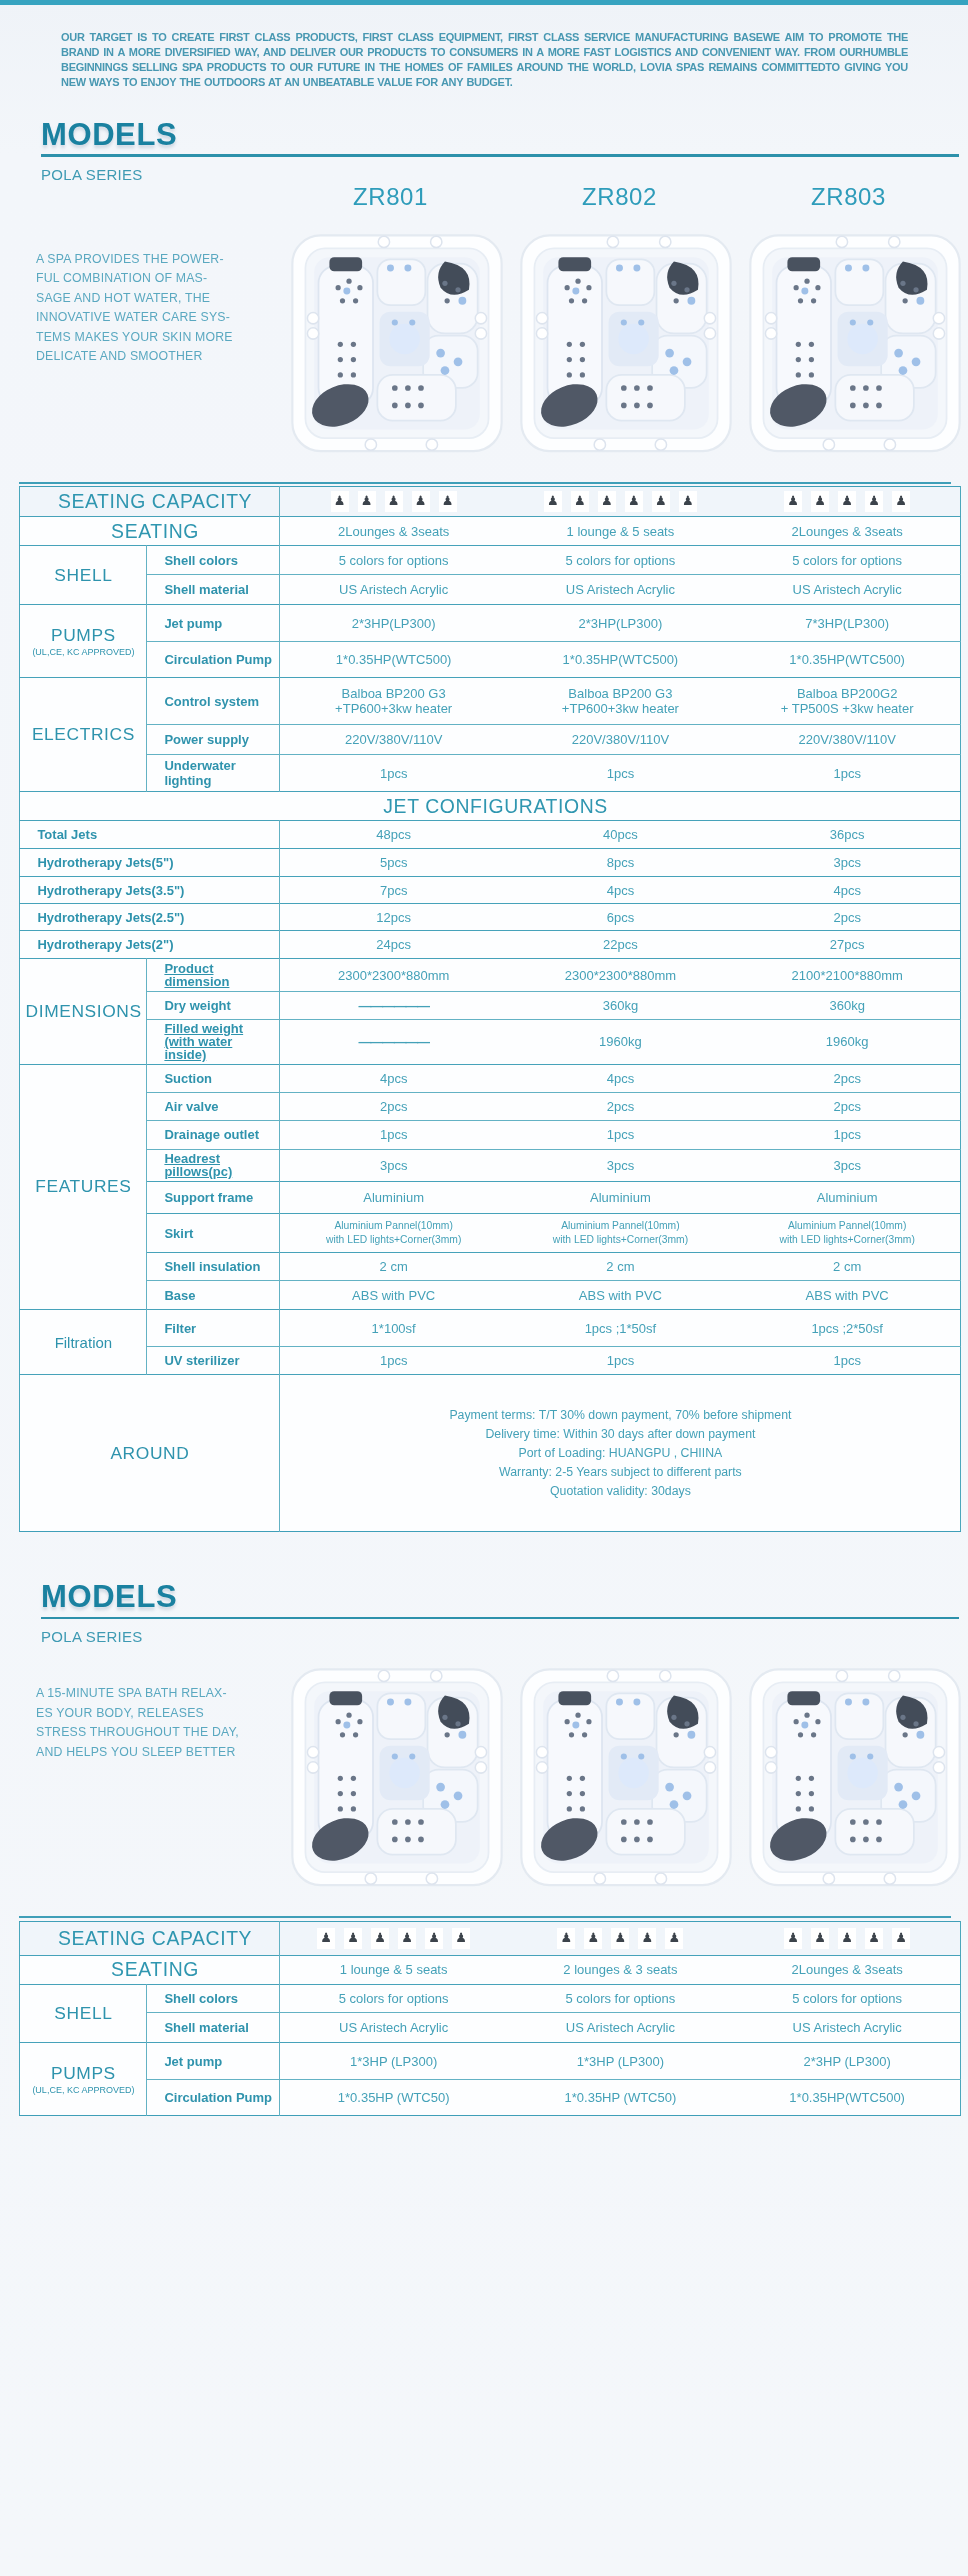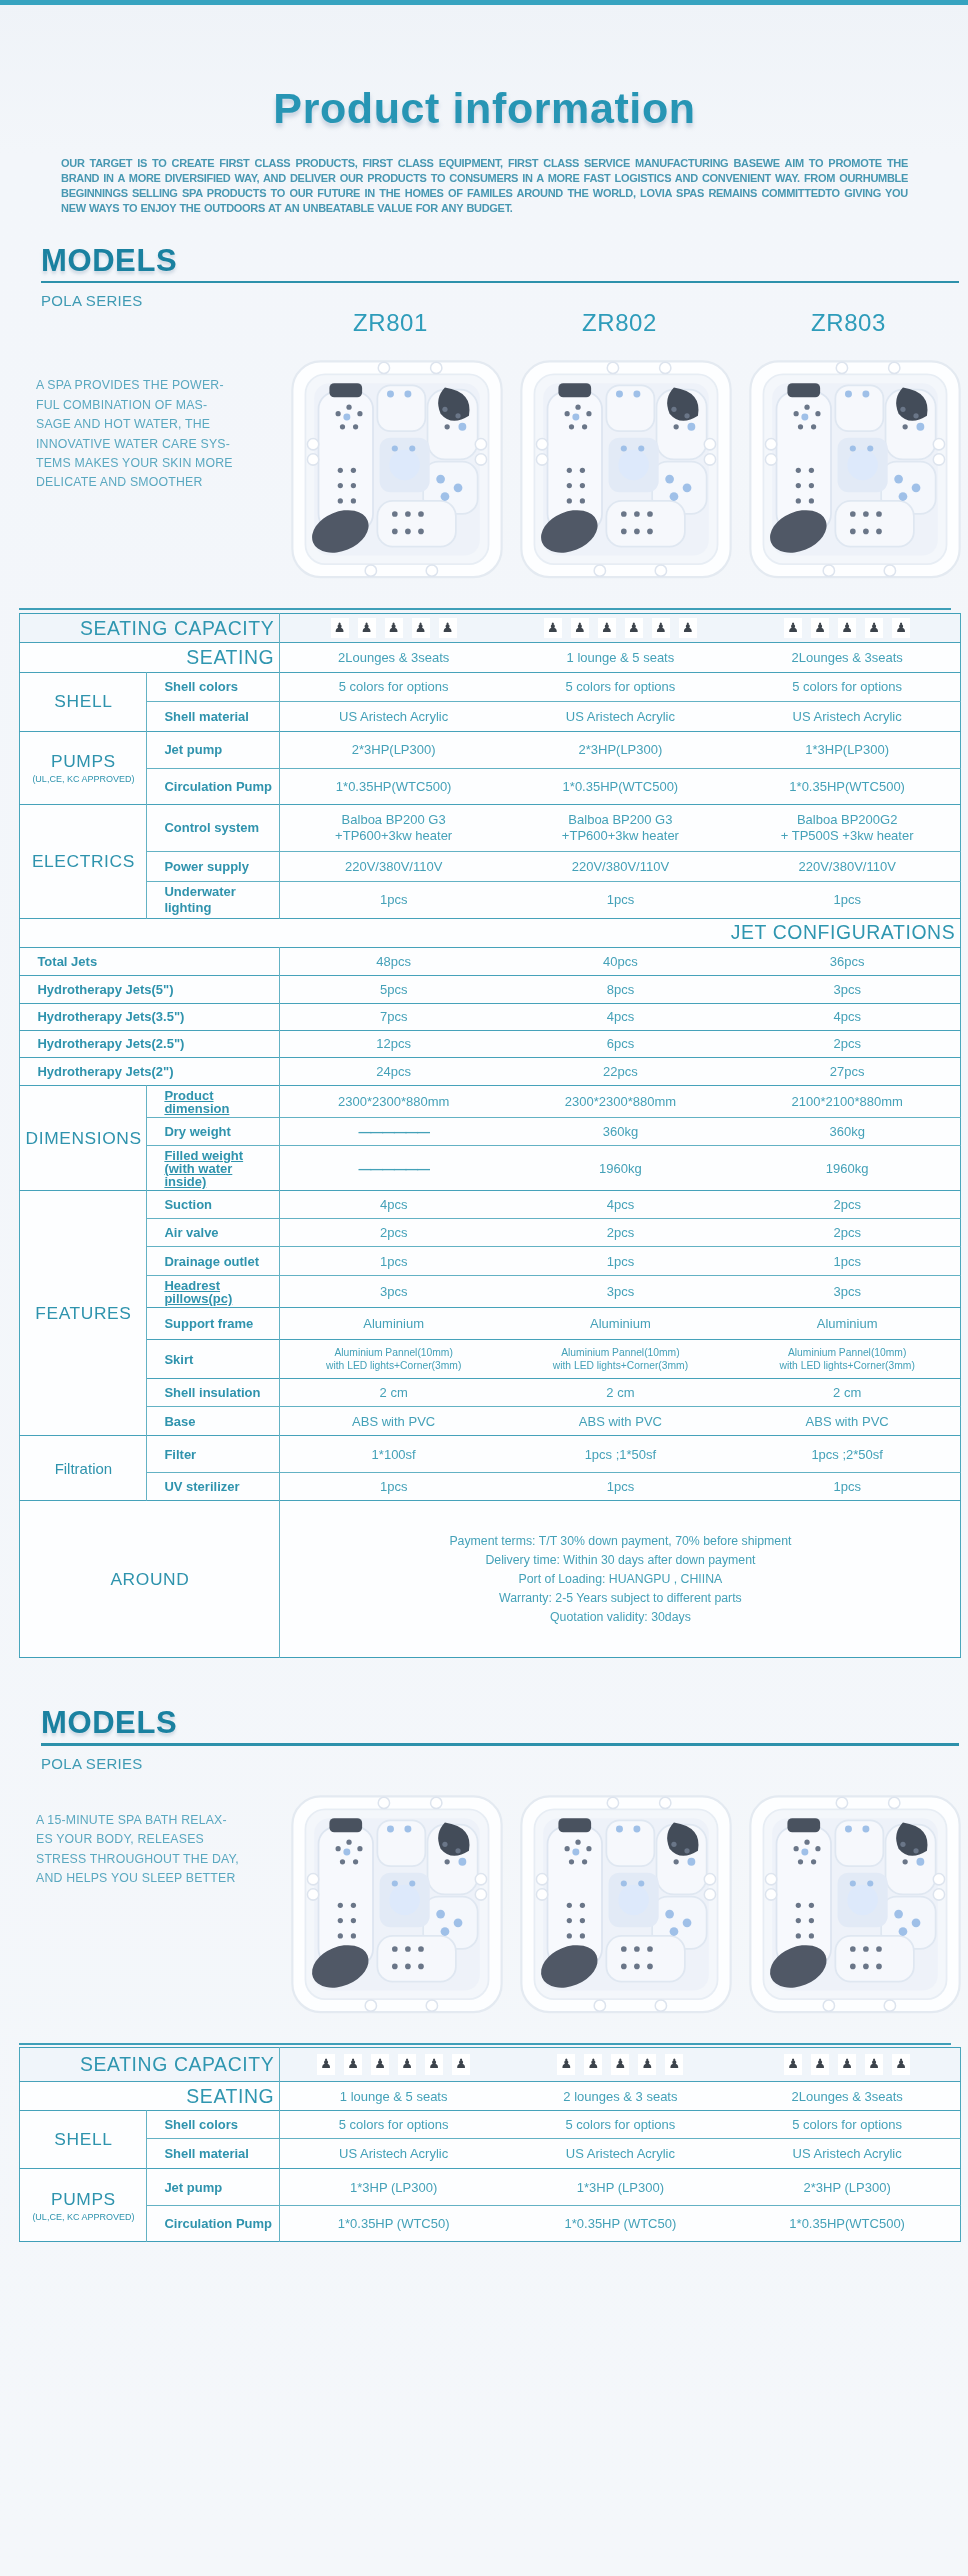--- a/index.html
+++ b/index.html
@@ -33,21 +33,21 @@
   .topline{height:1.9px;background:#3f9fb8;margin-bottom:2.6px;}
   table.spec{width:100%;border-collapse:collapse;table-layout:fixed;background:#fdfeff;
              border:1.3px solid #4aa7bc;border-top:1.9px solid #3f9fb8;border-bottom:1.9px solid #3f9fb8;}
   col.c-cat{width:127px;} col.c-sub{width:133px;} col.c-val{width:227px;}
   td{border-top:1.3px solid #63b2c4;color:#44a1b8;font-size:13px;text-align:center;
      vertical-align:middle;padding:2.6px 5.2px;background:#fdfeff;}
   tr.alt td{background:#f0f5fa;}
   tr.section-line td{border-top:1.9px solid #46a2ba;}
   tr.first td{border-top:none;}
   td.vdiv{border-right:1.3px solid #63b2c4;}
-  td.hdr{font-size:19.4px;text-align:right;padding-left:15.5px;color:#2f96b0;letter-spacing:0.6px;}
+  td.hdr{font-size:19.4px;text-align:center;padding-left:15.5px;color:#2f96b0;letter-spacing:0.6px;}
   td.cat{font-size:17.4px;color:#2e93ad;letter-spacing:0.6px;}
   td.cat .cat-note{font-size:9px;letter-spacing:0;margin-top:1.3px;}
   td.cat-title{font-size:15px;color:#2e93ad;}
   td.lbl{text-align:left;padding-left:17px;font-weight:bold;font-size:13px;color:#2f93ad;}
   td.lbl.small{font-size:13px;line-height:13px;text-decoration:underline;}
   td.pre{white-space:pre-line;line-height:15.5px;}
   td.val.sk{font-size:10.3px;line-height:13.6px;white-space:pre-line;}
   td.dash{letter-spacing:-1.3px;font-weight:bold;}
   td.remarks{white-space:pre-line;font-size:12.3px;line-height:19px;}
   td.icons{padding:3.9px 0;}
@@ -114,21 +114,20 @@
       <circle cx="38" cy="102" r="2.6"></circle>
         <circle cx="66" cy="102" r="2.6"></circle>
       <circle cx="44" cy="9" r="2.6"></circle>
         <circle cx="68" cy="9" r="2.6"></circle>
     </g>
   </symbol>
 </svg>
 
 <div class="page">
   <div class="topbar"></div>
-  <h1 class="title">Product information</h1>
   <p class="intro">OUR TARGET IS TO CREATE FIRST CLASS PRODUCTS, FIRST CLASS EQUIPMENT, FIRST CLASS SERVICE MANUFACTURING BASEWE AIM TO PROMOTE THE BRAND IN A MORE DIVERSIFIED WAY, AND DELIVER OUR PRODUCTS TO CONSUMERS IN A MORE FAST LOGISTICS AND CONVENIENT WAY. FROM OURHUMBLE BEGINNINGS SELLING SPA PRODUCTS TO OUR FUTURE IN THE HOMES OF FAMILES AROUND THE WORLD, LOVIA SPAS REMAINS COMMITTEDTO GIVING YOU NEW WAYS TO ENJOY THE OUTDOORS AT AN UNBEATABLE VALUE FOR ANY BUDGET.</p>
 
   <h2 class="models-h">MODELS</h2>
   <div class="rule"></div>
   <div class="series">POLA SERIES</div>
   <div class="model-names">
     <span>ZR801</span>
     <span>ZR802</span>
     <span>ZR803</span>
   </div>
@@ -195,21 +194,21 @@
           <td class="val">US Aristech  Acrylic</td>
         </tr>
         <tr class="section-line" style="height:37px;">
           <td rowspan="2" class="cat vdiv">
             <div>PUMPS</div>
             <div class="cat-note">(UL,CE, KC APPROVED)</div>
           </td>
           <td class="lbl vdiv">Jet pump</td>
           <td class="val">2*3HP(LP300)</td>
           <td class="val">2*3HP(LP300)</td>
-          <td class="val">1*3HP(LP300)</td>
+          <td class="val">7*3HP(LP300)</td>
         </tr>
         <tr style="height:36px;">
           <td class="lbl vdiv">Circulation Pump</td>
           <td class="val">1*0.35HP(WTC500)</td>
           <td class="val">1*0.35HP(WTC500)</td>
           <td class="val">1*0.35HP(WTC500)</td>
         </tr>
         <tr class="section-line" style="height:47px;">
           <td rowspan="3" class="cat vdiv">ELECTRICS</td>
           <td class="lbl vdiv">Control system</td>

